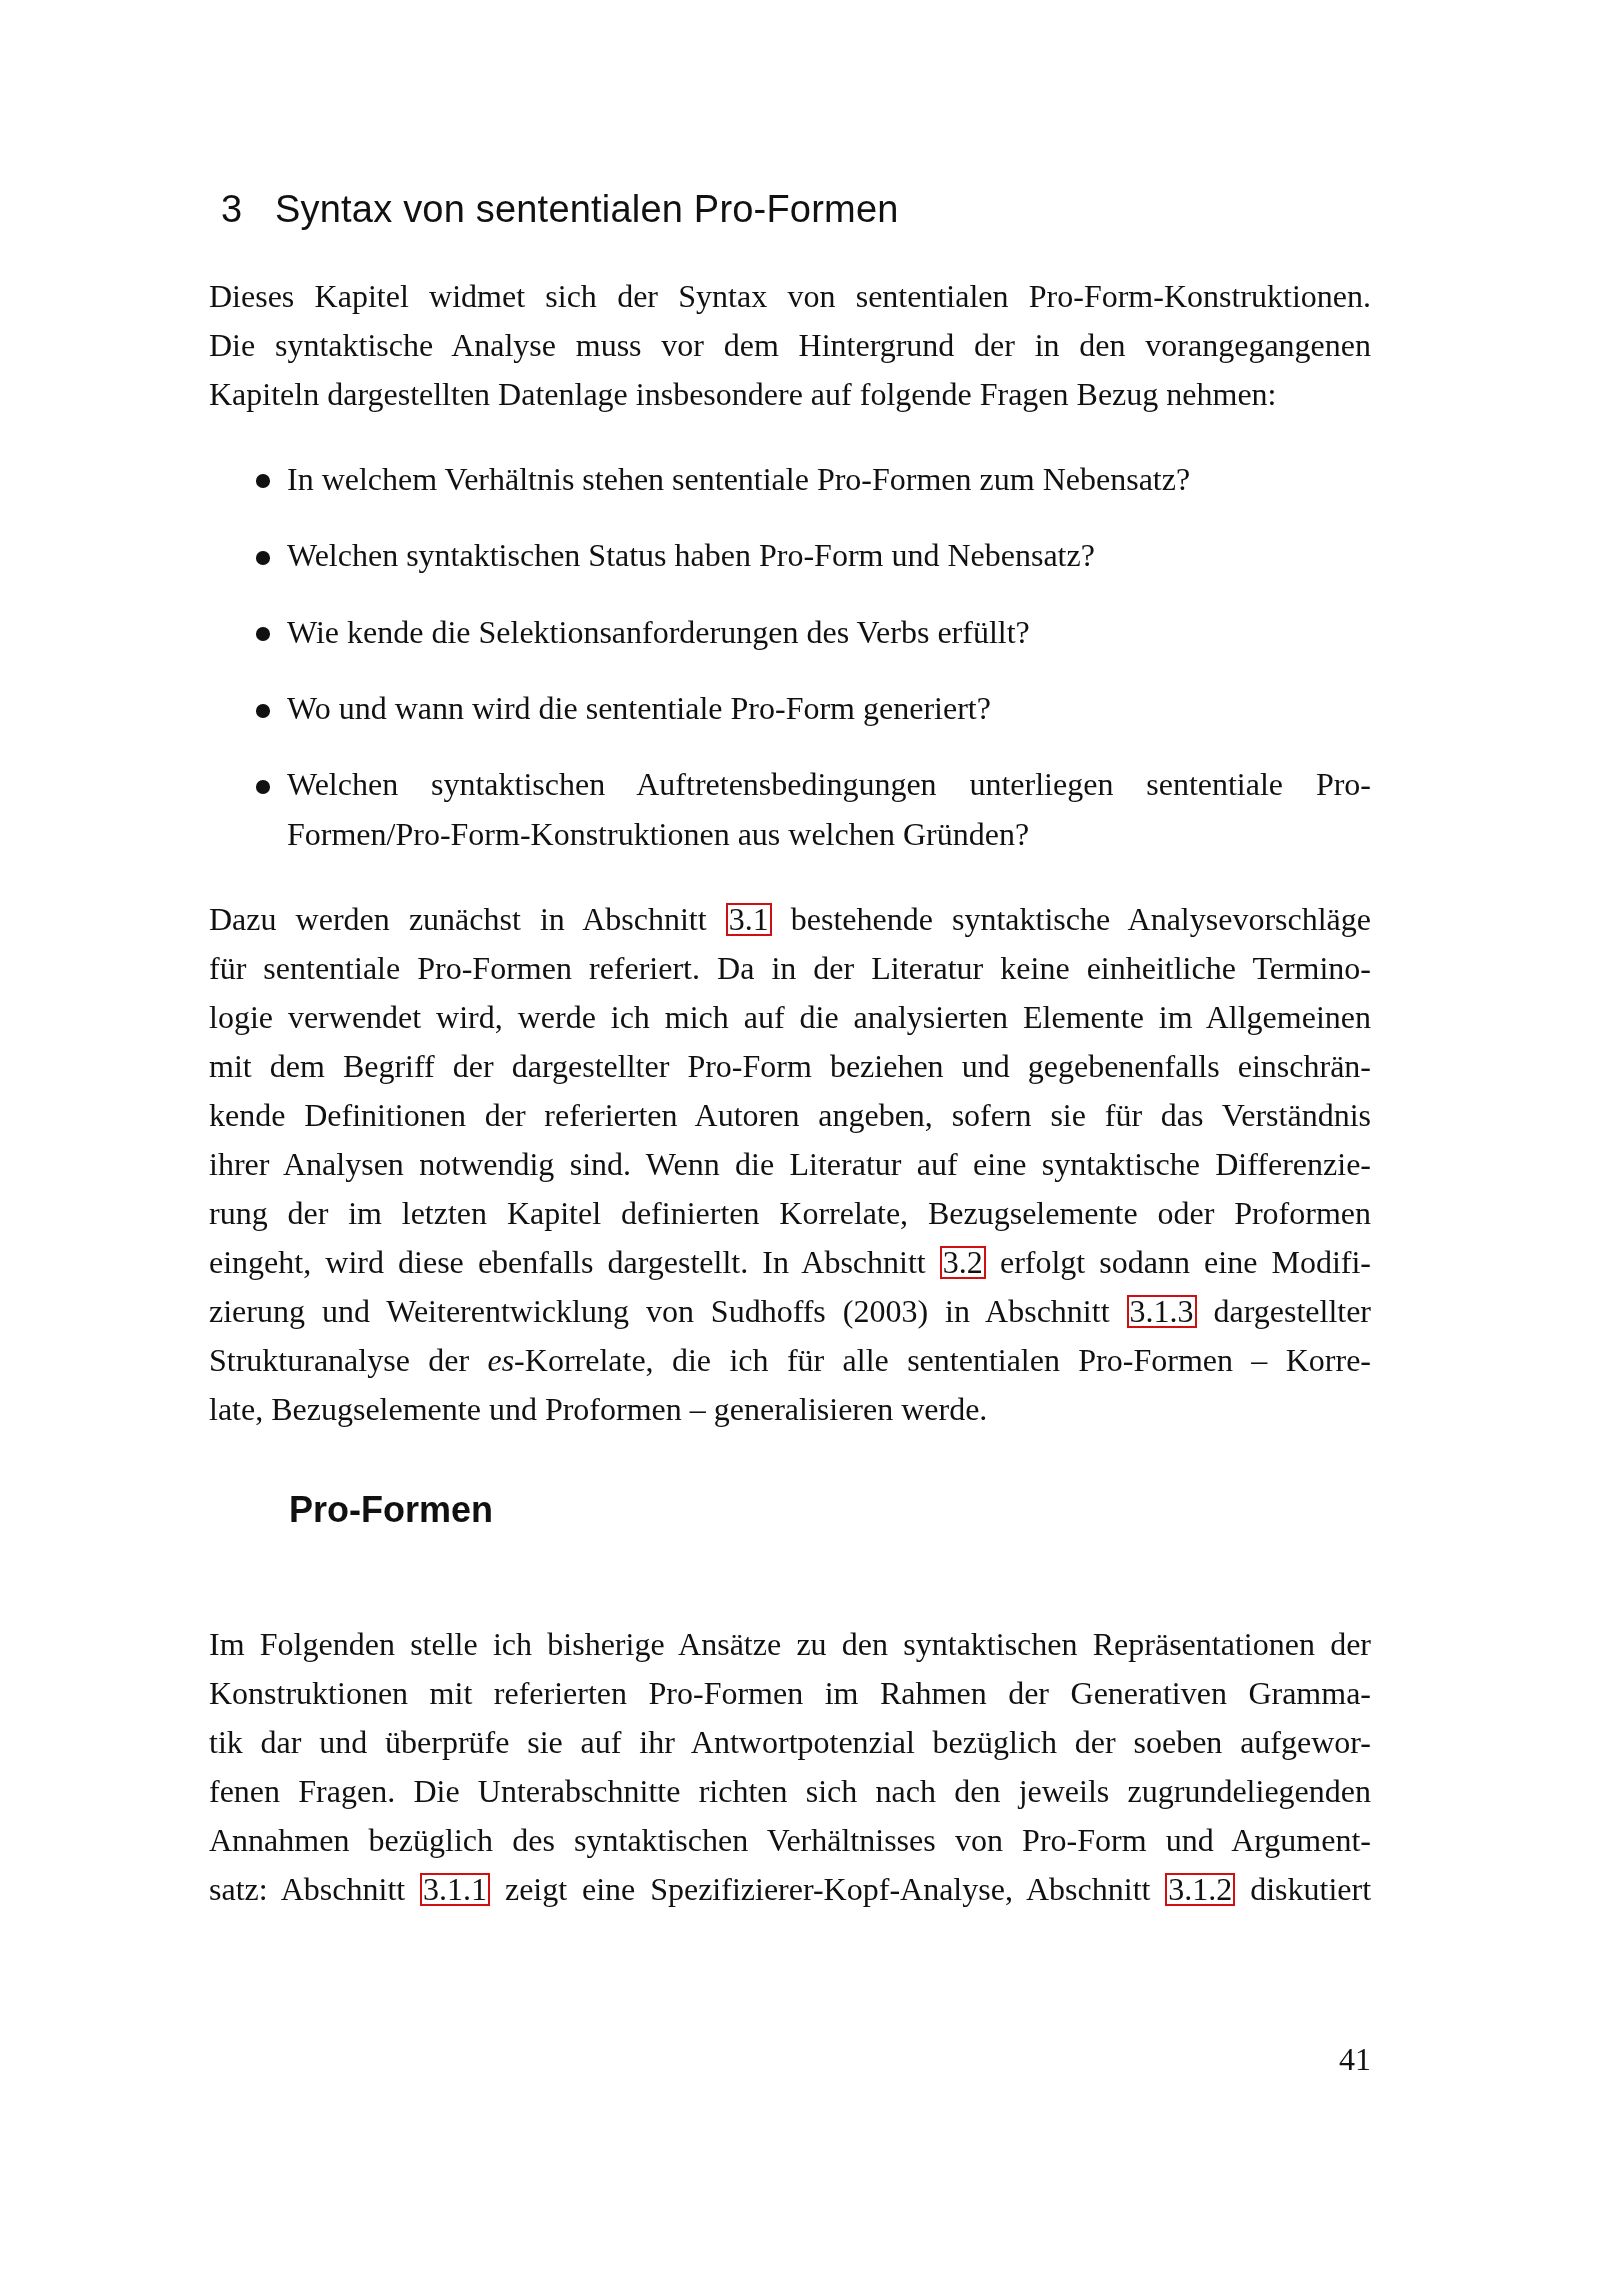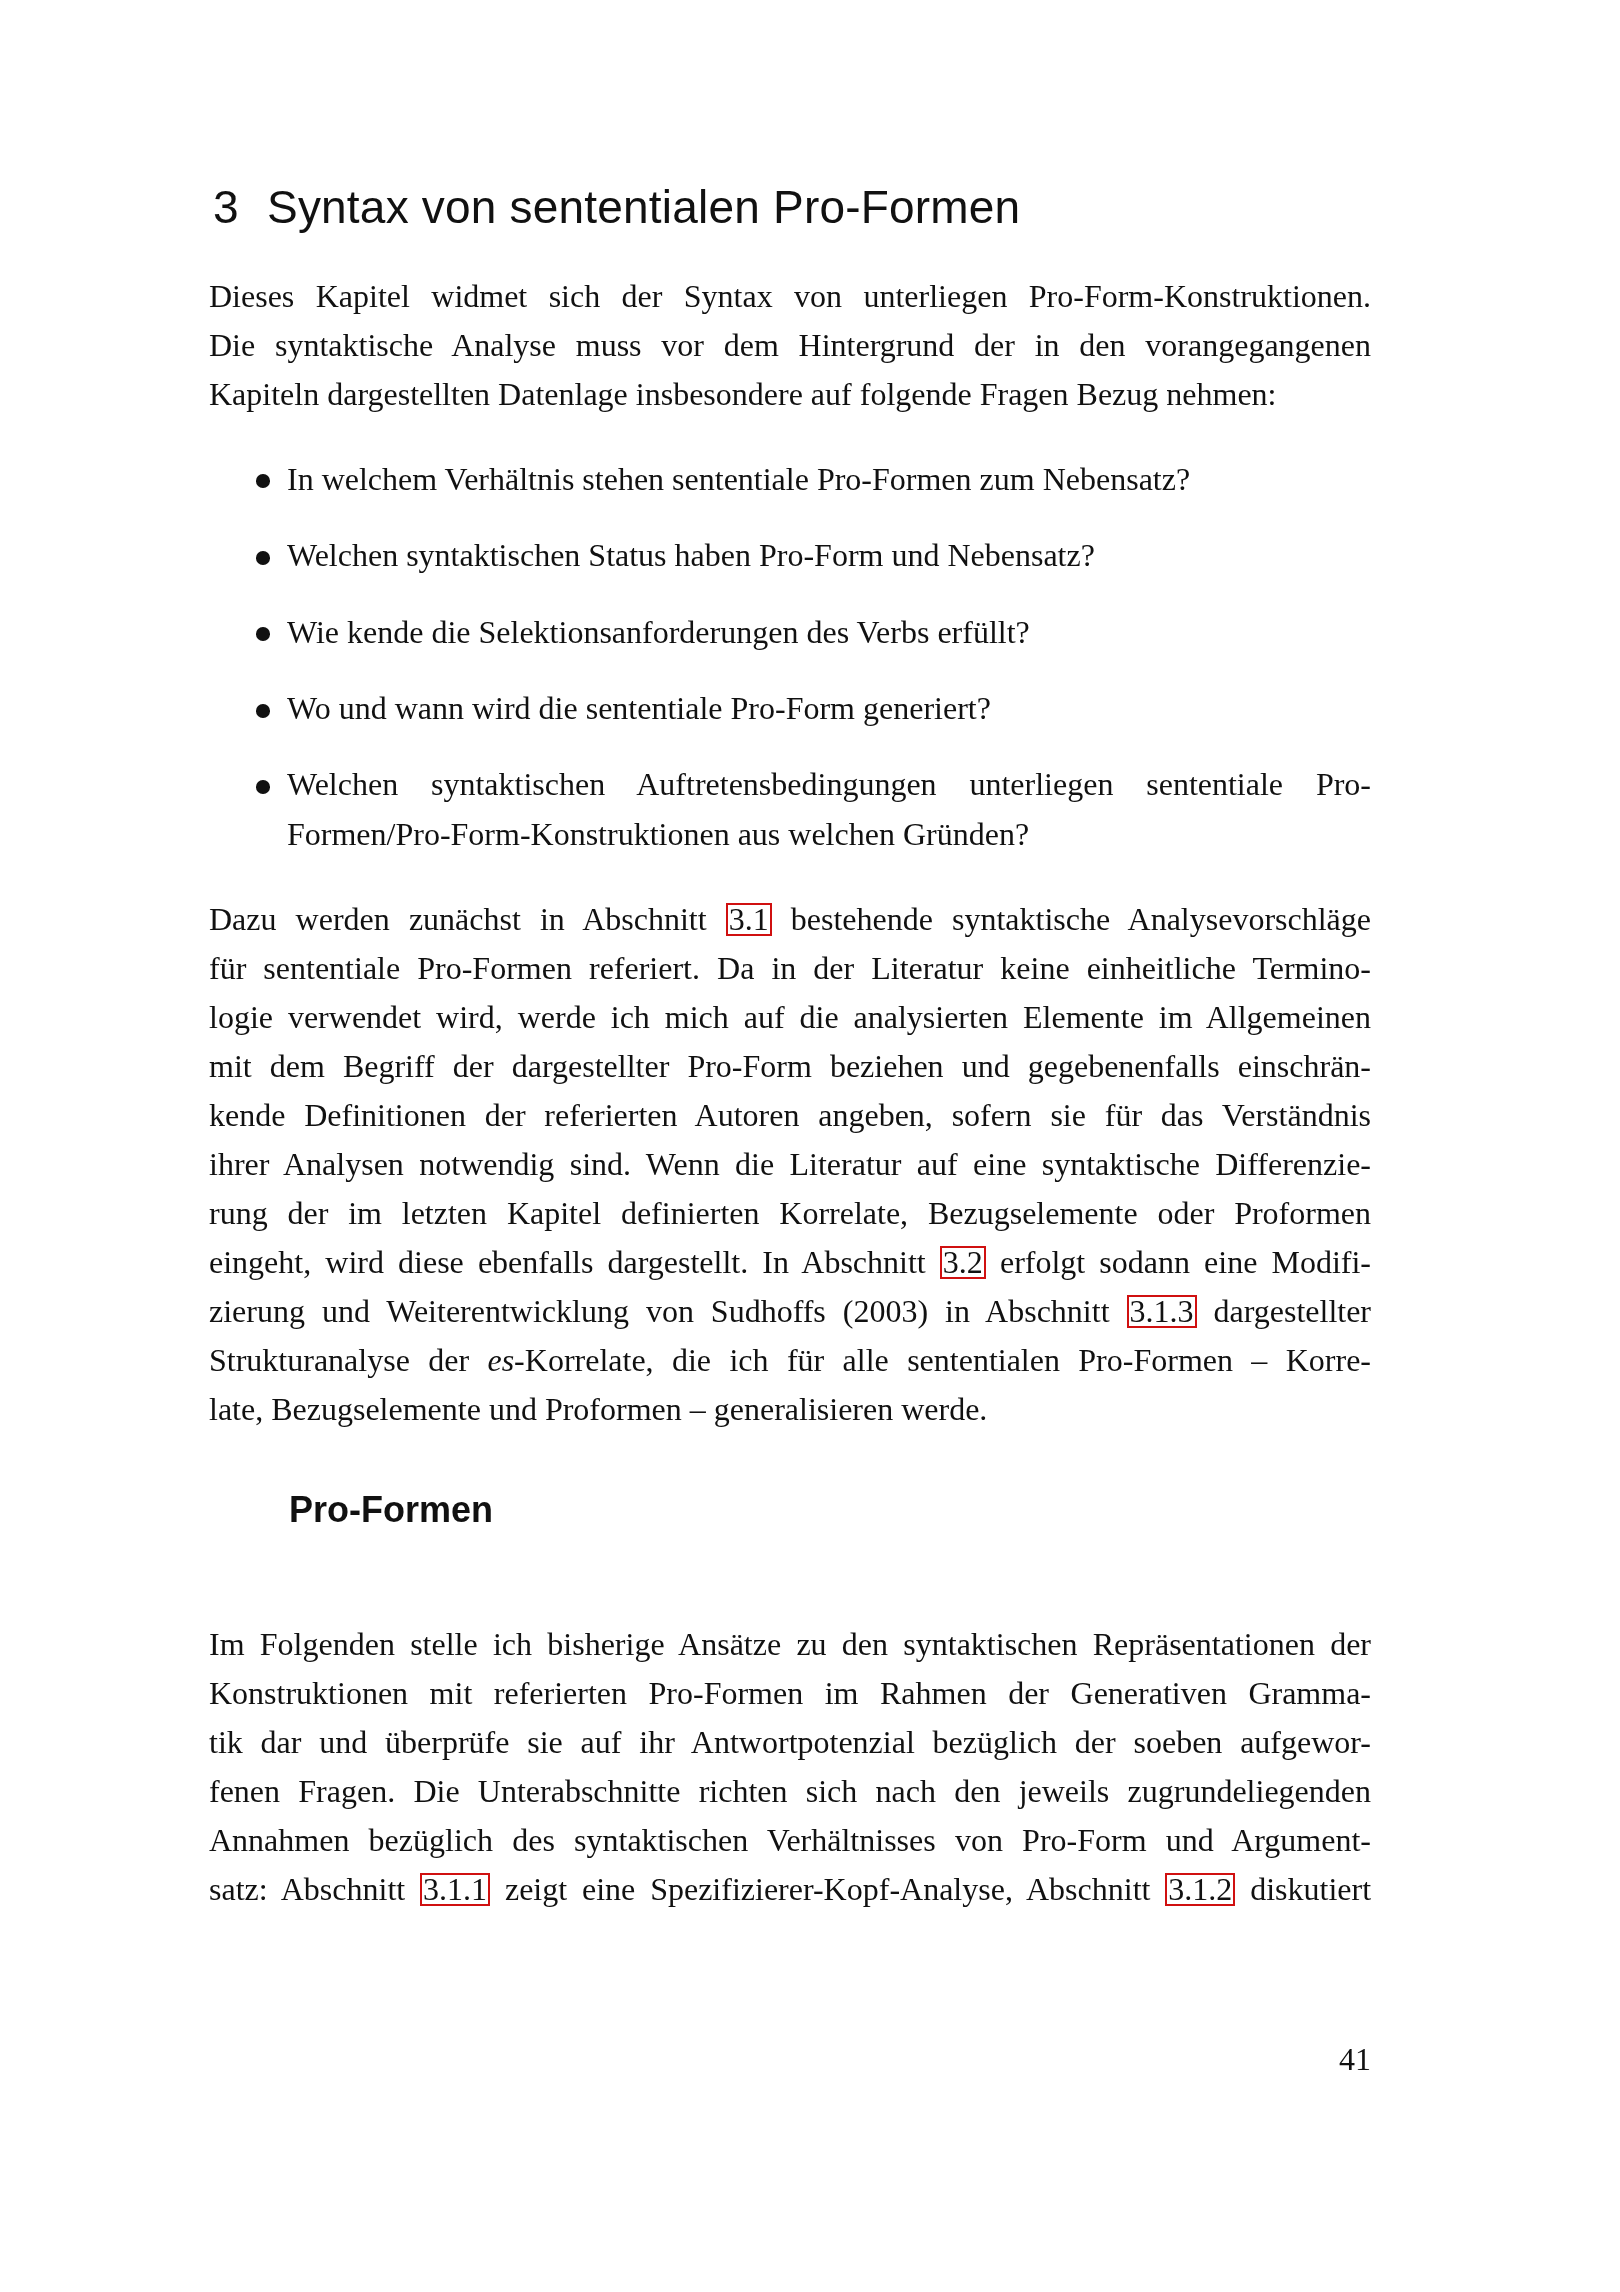--- a/index.html
+++ b/index.html
@@ -1,20 +1,20 @@
 <!DOCTYPE html>
 <html><head>
   <meta charset="utf-8">
   <style>
     html, body { margin: 0; padding: 0; background: #ffffff; }
     body { width: 1620px; height: 2293px; position: relative; overflow: hidden; color: #111; }
     .page { position: absolute; left: 209px; top: 0; width: 1162px; }
     .serif { font-family: "Liberation Serif", "DejaVu Serif", serif; font-size: 32px; }
     .sans { font-family: "Liberation Sans", "DejaVu Sans", sans-serif; }
-    .chapter-title { position: absolute; top: 176px; left: 0; font-size: 46px; font-weight: normal; margin: 4px; letter-spacing: 0.2px; white-space: nowrap; }
+    .chapter-title { position: absolute; top: 176px; left: 0; font-size: 38px; font-weight: normal; margin: 12px; letter-spacing: 0.2px; white-space: nowrap; }
     .chapter-title .num { display: inline-block; width: 54px; }
     .line { position: absolute; left: 0; width: 1162px; height: 39px; line-height: 39px; white-space: nowrap; text-align: justify; text-align-last: justify; }
     .line.last { text-align-last: left; }
     .bullet-line { left: 78px; width: 1084px; }
     .bullet { position: absolute; left: 47px; width: 13.7px; height: 13.7px; border-radius: 50%; background: #111; }
     .ref { display: inline-block; border: 2px solid #d01010; padding: 0 1px; line-height: 29px; color: #111; cursor: pointer; }
     .section-title { position: absolute; left: 0; font-size: 36px; font-weight: bold; margin: 0; white-space: nowrap; line-height: 59px; }
     .section-title .num { display: inline-block; width: 80px; }
     .section-title .cont { padding-left: 80px; }
     .page-number { position: absolute; left: 1129px; top: 2041px; width: 33px; text-align: right; }
@@ -23,21 +23,21 @@
 </head>
 <body>
 
 <div class="page">
 
   <h1 class="chapter-title sans">
     <span class="num">3</span><span>Syntax von sententialen Pro-Formen</span>
   </h1>
 
   <div>
-    <div class="line serif" style="top:277px">Dieses Kapitel widmet sich der Syntax von unterliegen Pro-Form-Konstruktionen.</div>
+    <div class="line serif" style="top:277px">Dieses Kapitel widmet sich der Syntax von sententialen Pro-Form-Konstruktionen.</div>
     <div class="line serif" style="top:326px">Die syntaktische Analyse muss vor dem Hintergrund der in den vorangegangenen</div>
     <div class="line serif last" style="top:375px">Kapiteln dargestellten Datenlage insbesondere auf folgende Fragen Bezug nehmen:</div>
   </div>
 
   <div>
     <div>
       <span class="bullet" style="top:474px"></span>
       <div class="line serif bullet-line last" style="top:460px">In welchem Verhältnis stehen sententiale Pro-Formen zum Nebensatz?</div>
     </div>
     <div>

